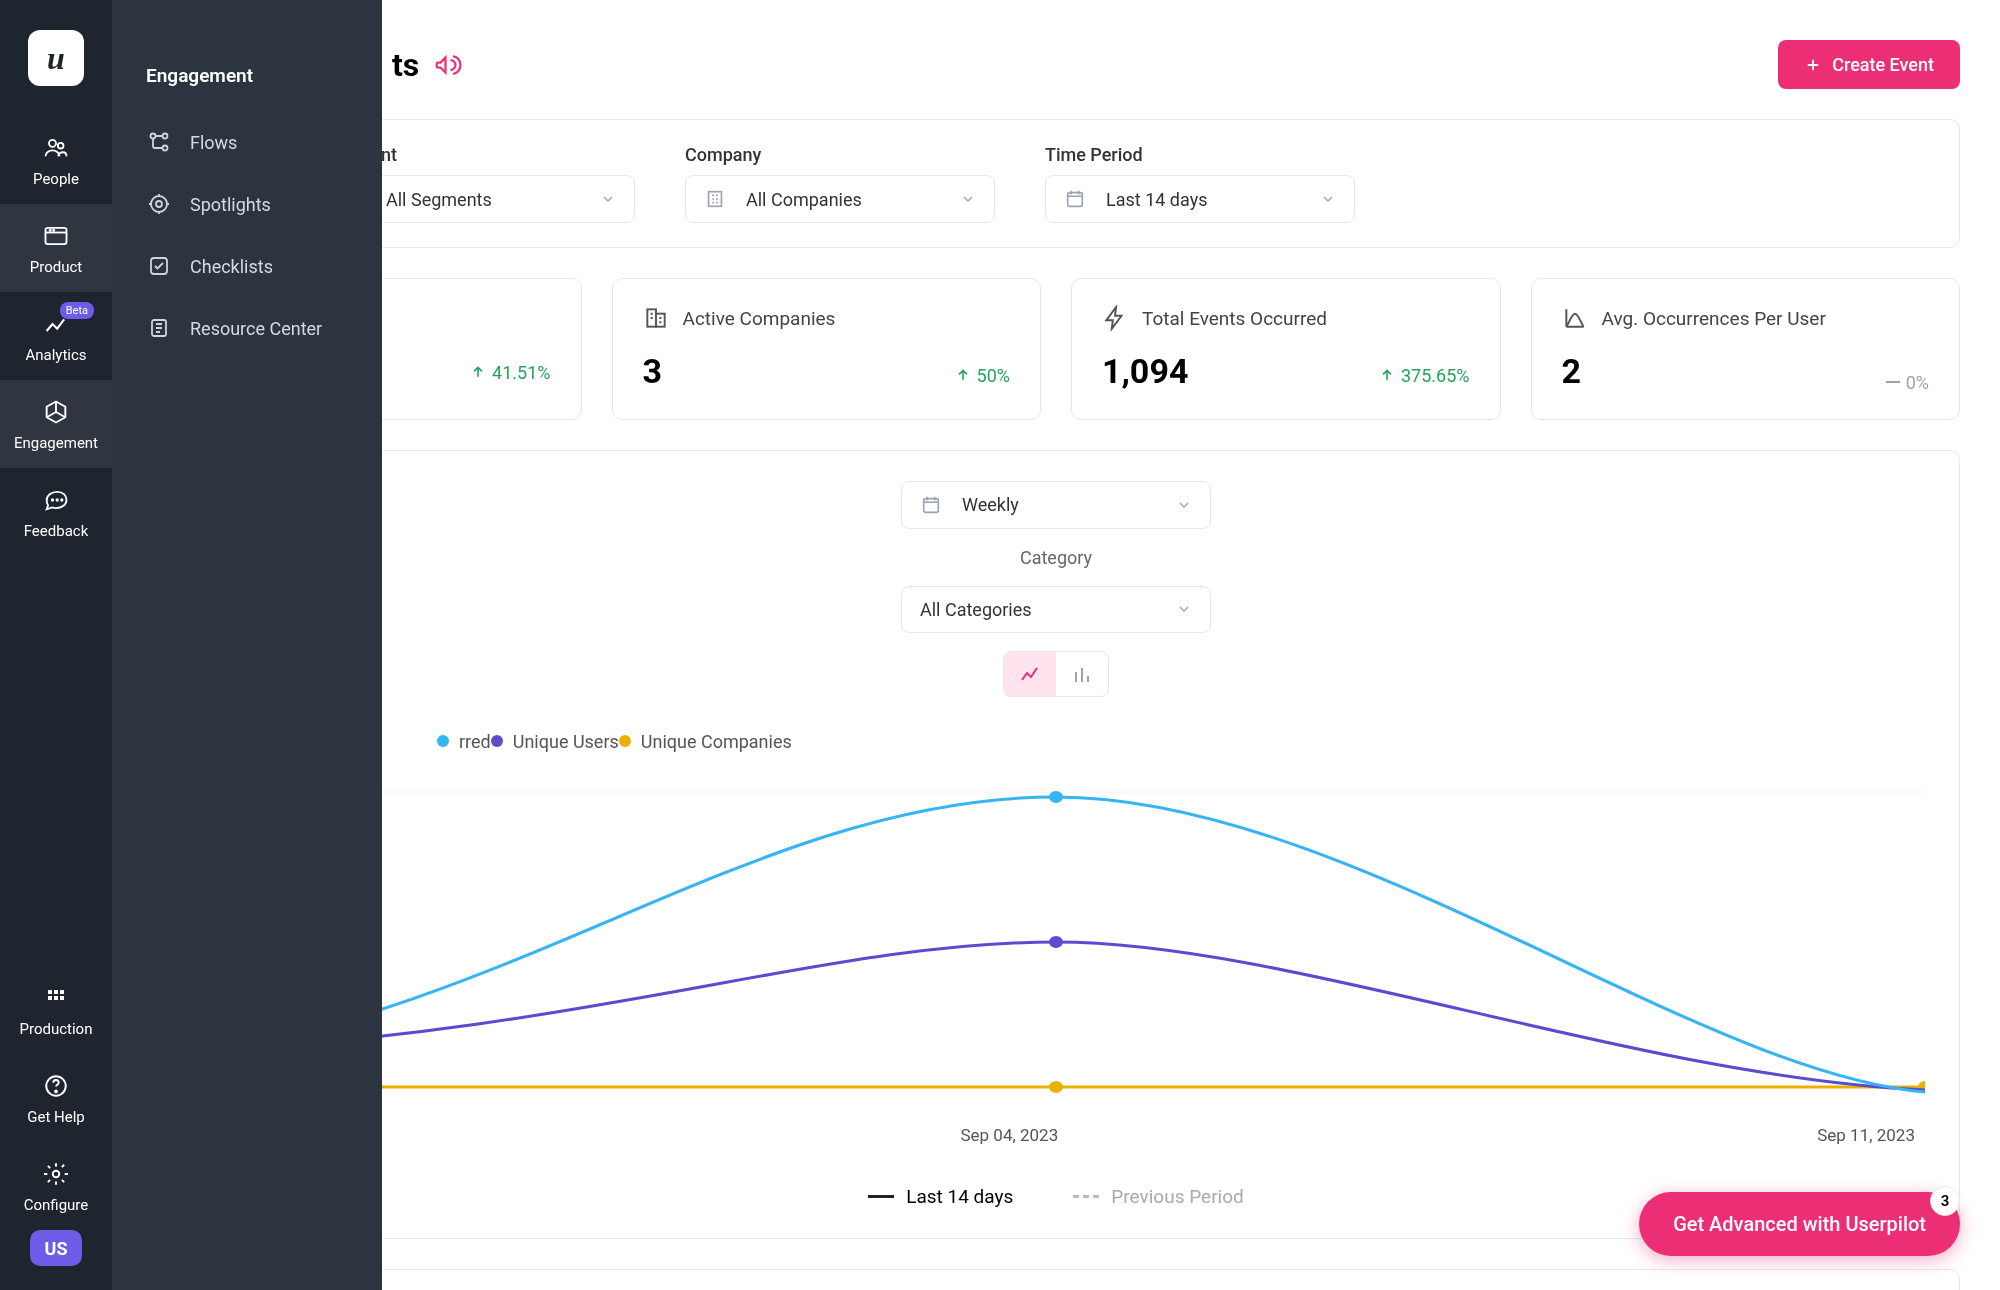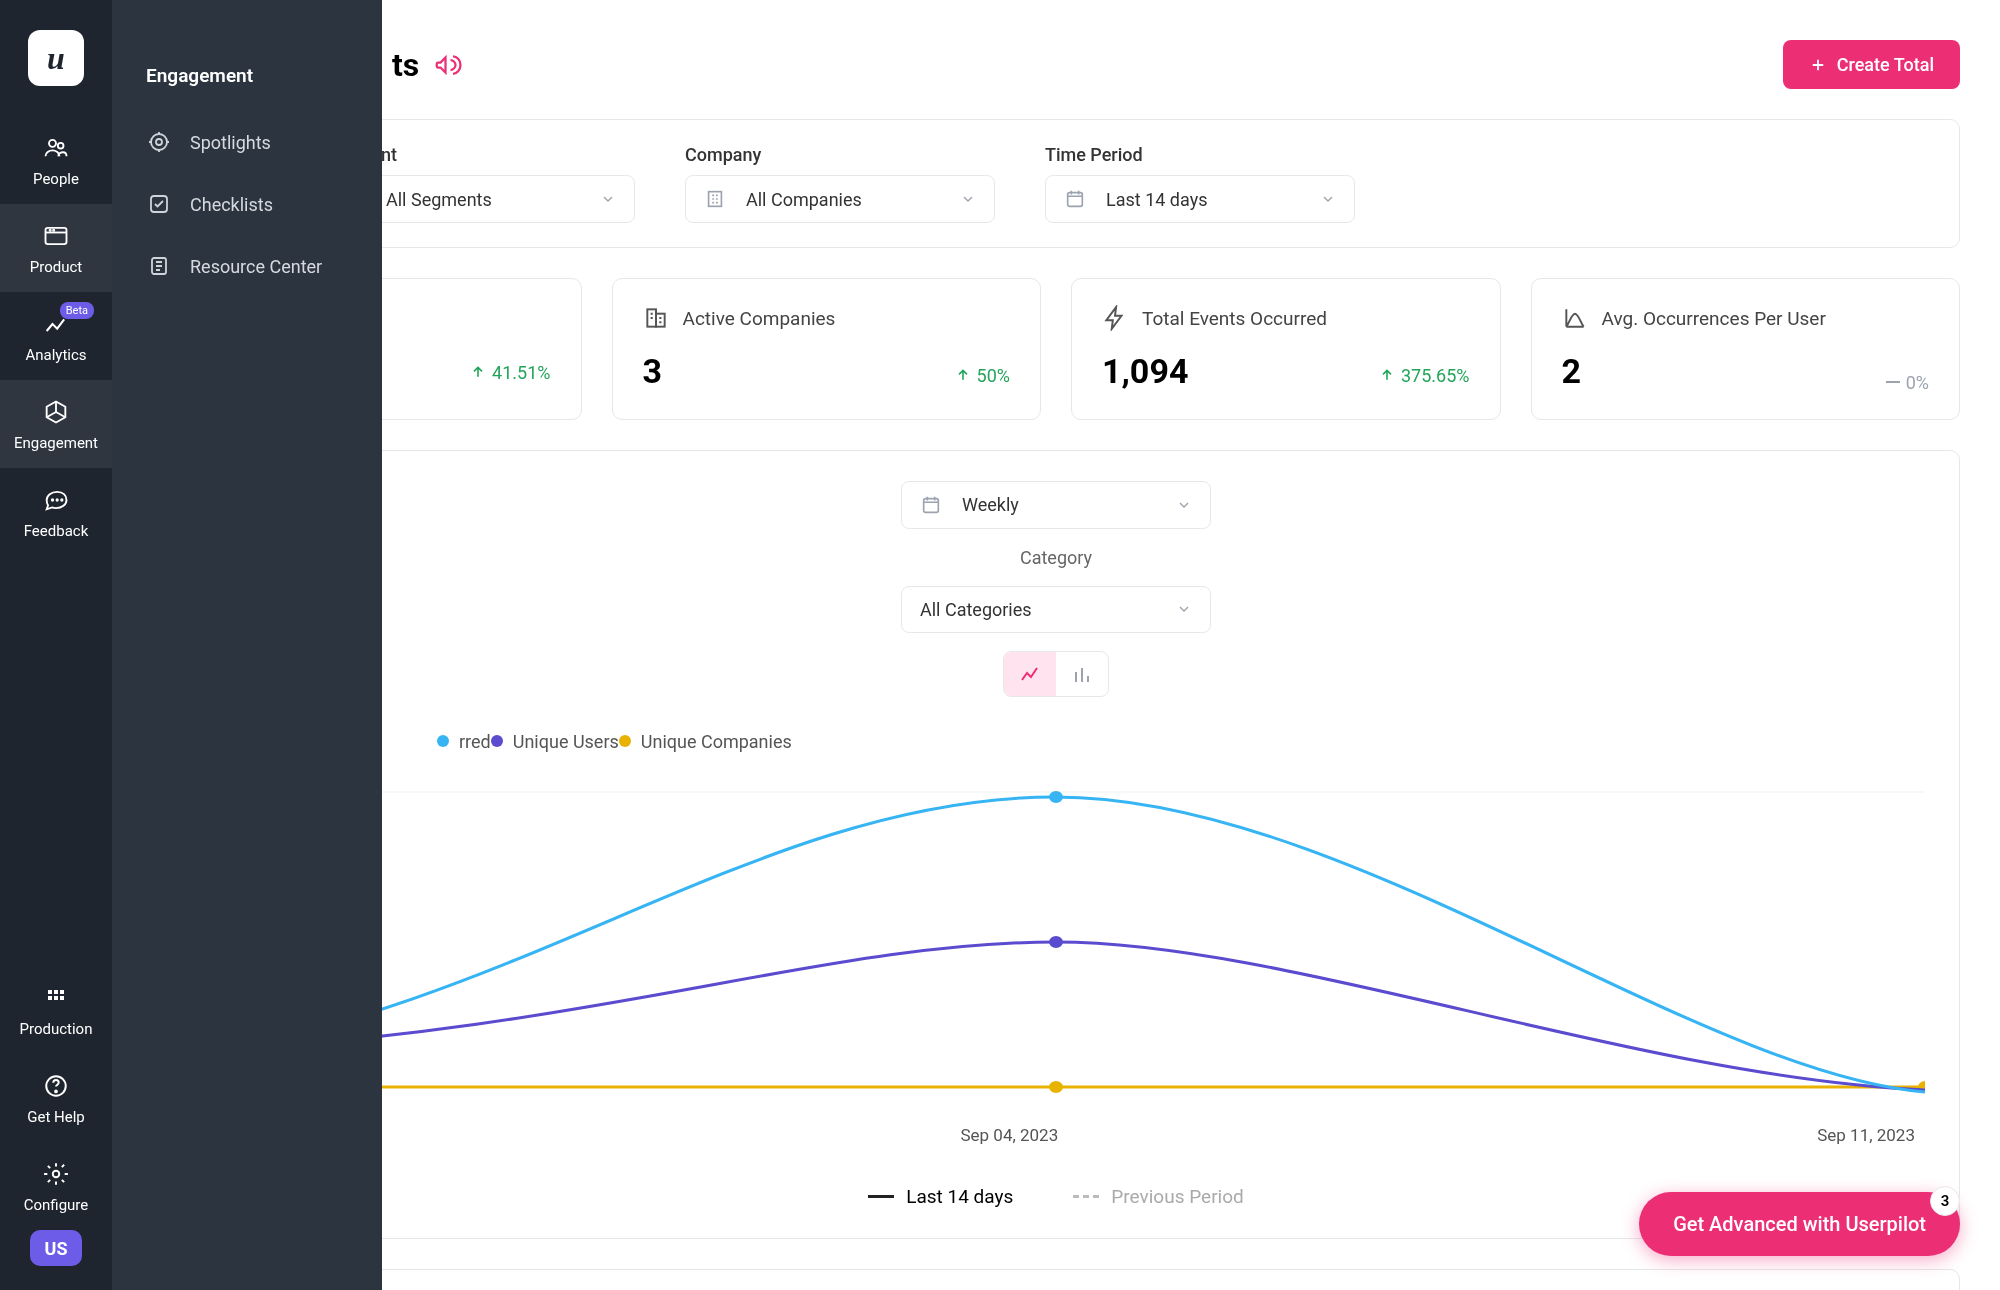--- a/index.html
+++ b/index.html
@@ -174,20 +174,31 @@
         </svg>
     </span>
     <span class="label">Configure</span>
   </div>
 
   <div class="avatar-box">US</div>
 </div>
 
 <div class="sidebar-secondary">
   <div class="submenu-header">Engagement</div>
+  <div class="submenu-item">
+    <span class="sub-icon">
+      <svg width="24" height="24" viewBox="0 0 24 24" fill="none" stroke="#cfd3da" stroke-width="1.8">
+          <circle cx="6" cy="6" r="2.5"></circle>
+          <circle cx="18" cy="18" r="2.5"></circle>
+          <circle cx="18" cy="6" r="2.5"></circle>
+          <path d="M8.5 6h7M6 8.5V16a2 2 0 002 2h7"></path>
+        </svg>
+    </span>
+    <span>Flows</span>
+  </div>
   <div class="submenu-item">
     <span class="sub-icon">
       <svg width="24" height="24" viewBox="0 0 24 24" fill="none" stroke="#cfd3da" stroke-width="1.8">
           <circle cx="12" cy="12" r="3"></circle>
           <circle cx="12" cy="12" r="8"></circle>
           <path d="M12 2v3m0 14v3m10-10h-3M5 12H2"></path>
         </svg>
     </span>
     <span>Spotlights</span>
   </div>
@@ -222,21 +233,21 @@
             <path d="M16 5c3 0 6 3 6 7s-3 7-6 7"></path>
           </svg>
       </span>
     </div>
     <button class="create-btn">
       <span>
           <svg width="18" height="18" viewBox="0 0 24 24" fill="none" stroke="#fff" stroke-width="2.4">
             <path d="M12 5v14M5 12h14"></path>
           </svg>
         </span>
-      <span>Create Total</span>
+      <span>Create Event</span>
     </button>
   </div>
 
   <div class="filter-bar">
     <div class="filter-group" style="min-width:70px">
       <div class="filter-label">&nbsp;</div>
       <div class="filter-select small">
         <span class="chev">
             <svg width="16" height="16" viewBox="0 0 24 24" fill="none" stroke="#9ca3af" stroke-width="2">
               <path d="M6 9l6 6 6-6"></path>

